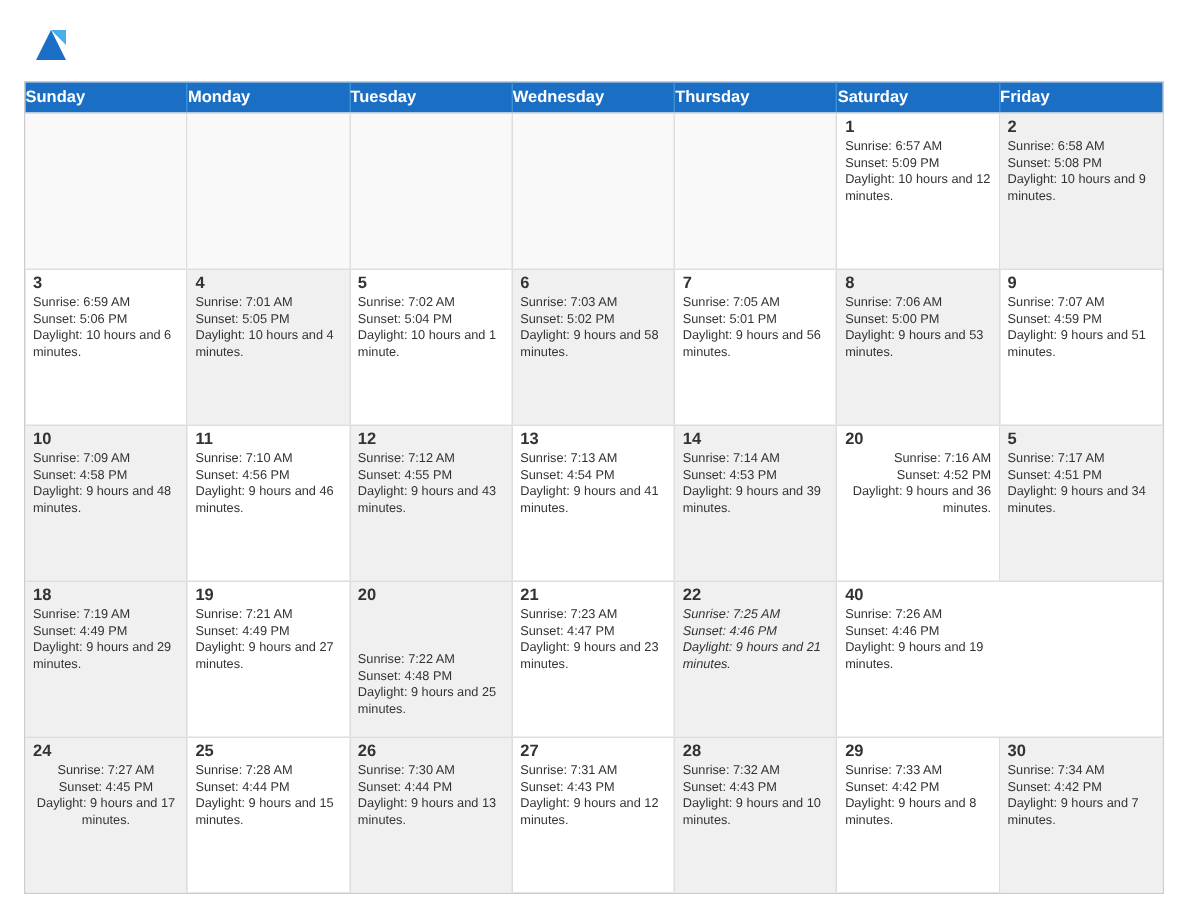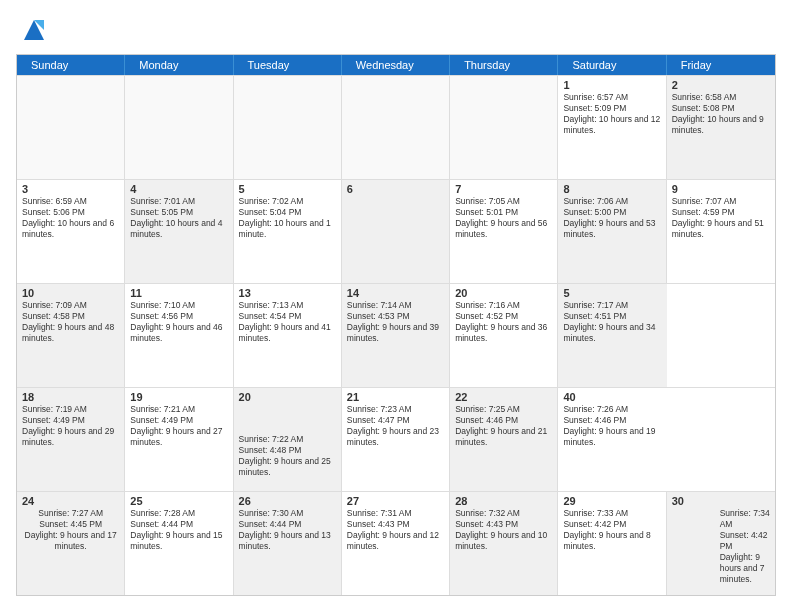--- a/index.html
+++ b/index.html
@@ -66,22 +66,22 @@
       border: 1px solid #ccc;
     }
     .cal-header {
       display: grid;
       grid-template-columns: repeat(7, 1fr);
       background: #1a6fc4;
     }
     .cal-header-cell {
       color: #fff;
       font-size: 11px;
-      font-weight: normal;
-      padding: 4px 14px;
+      font-weight: bold;
+      padding: 4px 0;
       text-align: left;
       border-right: 1px solid #3a8fd4;
     }
     .cal-header-cell:last-child { border-right: none; }
     .cal-body {
       flex: 1;
       display: flex;
       flex-direction: column;
     }
     .cal-row {
@@ -180,20 +180,23 @@
 Daylight: 10 hours and 4 minutes.</div>
           </div>
           <div class="cal-cell">
             <span class="day-number">5</span>
             <div class="day-info" style="white-space: pre-line;">Sunrise: 7:02 AM
 Sunset: 5:04 PM
 Daylight: 10 hours and 1 minute.</div>
           </div>
           <div class="cal-cell shaded">
             <span class="day-number">6</span>
+            <div class="day-info" style="white-space: pre-line;">Sunrise: 7:03 AM
+Sunset: 5:02 PM
+Daylight: 9 hours and 58 minutes.</div>
           </div>
           <div class="cal-cell">
             <span class="day-number">7</span>
             <div class="day-info" style="white-space: pre-line;">Sunrise: 7:05 AM
 Sunset: 5:01 PM
 Daylight: 9 hours and 56 minutes.</div>
           </div>
           <div class="cal-cell shaded">
             <span class="day-number">8</span>
             <div class="day-info" style="white-space: pre-line;">Sunrise: 7:06 AM
@@ -213,35 +216,41 @@
             <div class="day-info" style="white-space: pre-line;">Sunrise: 7:09 AM
 Sunset: 4:58 PM
 Daylight: 9 hours and 48 minutes.</div>
           </div>
           <div class="cal-cell">
             <span class="day-number">11</span>
             <div class="day-info" style="white-space: pre-line;">Sunrise: 7:10 AM
 Sunset: 4:56 PM
 Daylight: 9 hours and 46 minutes.</div>
           </div>
+          <div class="cal-cell shaded">
+            <span class="day-number">12</span>
+            <div class="day-info" style="white-space: pre-line;">Sunrise: 7:12 AM
+Sunset: 4:55 PM
+Daylight: 9 hours and 43 minutes.</div>
+          </div>
           <div class="cal-cell">
             <span class="day-number">13</span>
             <div class="day-info" style="white-space: pre-line;">Sunrise: 7:13 AM
 Sunset: 4:54 PM
 Daylight: 9 hours and 41 minutes.</div>
           </div>
           <div class="cal-cell shaded">
             <span class="day-number">14</span>
             <div class="day-info" style="white-space: pre-line;">Sunrise: 7:14 AM
 Sunset: 4:53 PM
 Daylight: 9 hours and 39 minutes.</div>
           </div>
           <div class="cal-cell">
             <span class="day-number">20</span>
-            <div class="day-info" style="white-space: pre-line;">Sunrise: 7:16 AM
+            <div class="day-info" style="white-space: pre-line; text-align: right;">Sunrise: 7:16 AM
 Sunset: 4:52 PM
 Daylight: 9 hours and 36 minutes.</div>
           </div>
           <div class="cal-cell shaded">
             <span class="day-number">5</span>
             <div class="day-info" style="white-space: pre-line;">Sunrise: 7:17 AM
 Sunset: 4:51 PM
 Daylight: 9 hours and 34 minutes.</div>
           </div>
         </div>
@@ -265,21 +274,21 @@
 Daylight: 9 hours and 25 minutes.</div>
           </div>
           <div class="cal-cell">
             <span class="day-number">21</span>
             <div class="day-info" style="white-space: pre-line;">Sunrise: 7:23 AM
 Sunset: 4:47 PM
 Daylight: 9 hours and 23 minutes.</div>
           </div>
           <div class="cal-cell shaded">
             <span class="day-number">22</span>
-            <div class="day-info" style="white-space: pre-line;">Sunrise: 7:25 AM
+            <div class="day-info" style="white-space: pre-line; font-style: italic;">Sunrise: 7:25 AM
 Sunset: 4:46 PM
 Daylight: 9 hours and 21 minutes.</div>
           </div>
           <div class="cal-cell">
             <span class="day-number">40</span>
             <div class="day-info" style="white-space: pre-line;">Sunrise: 7:26 AM
 Sunset: 4:46 PM
 Daylight: 9 hours and 19 minutes.</div>
           </div>
         </div>
@@ -315,20 +324,20 @@
 Daylight: 9 hours and 10 minutes.</div>
           </div>
           <div class="cal-cell">
             <span class="day-number">29</span>
             <div class="day-info" style="white-space: pre-line;">Sunrise: 7:33 AM
 Sunset: 4:42 PM
 Daylight: 9 hours and 8 minutes.</div>
           </div>
           <div class="cal-cell shaded">
             <span class="day-number">30</span>
-            <div class="day-info" style="white-space: pre-line; margin-left: 48px;">Sunrise: 7:34 AM
+            <div class="day-info" style="white-space: pre-line;">Sunrise: 7:34 AM
 Sunset: 4:42 PM
 Daylight: 9 hours and 7 minutes.</div>
           </div>
         </div>
       </div>
   </div>
 </div>
 
 </body></html>

